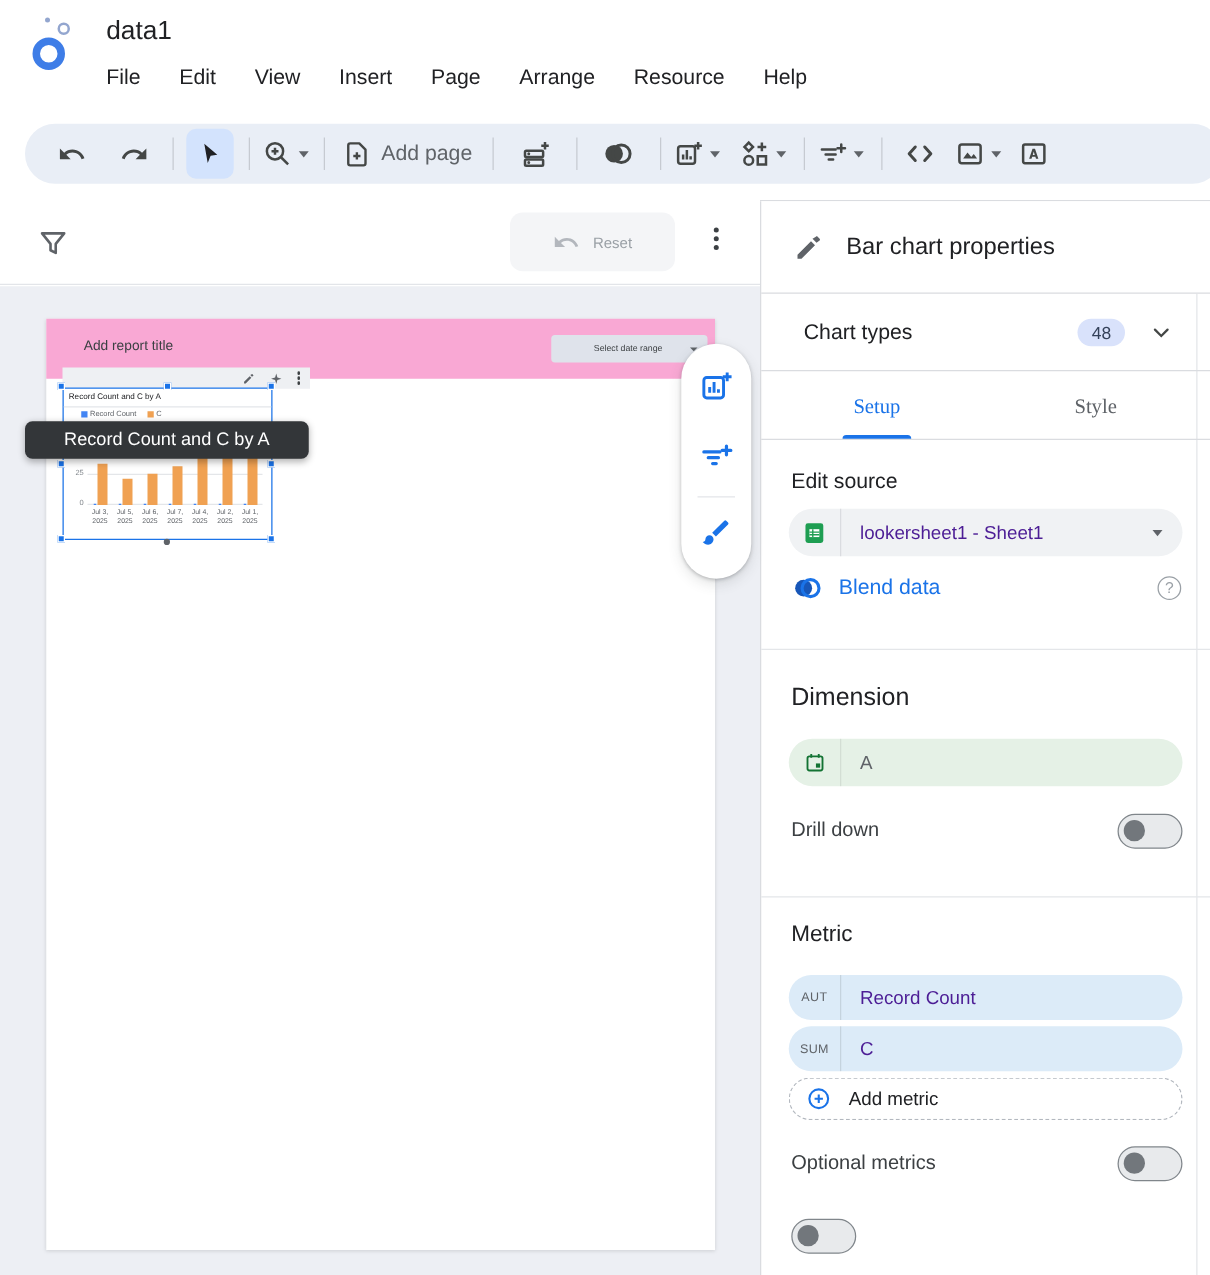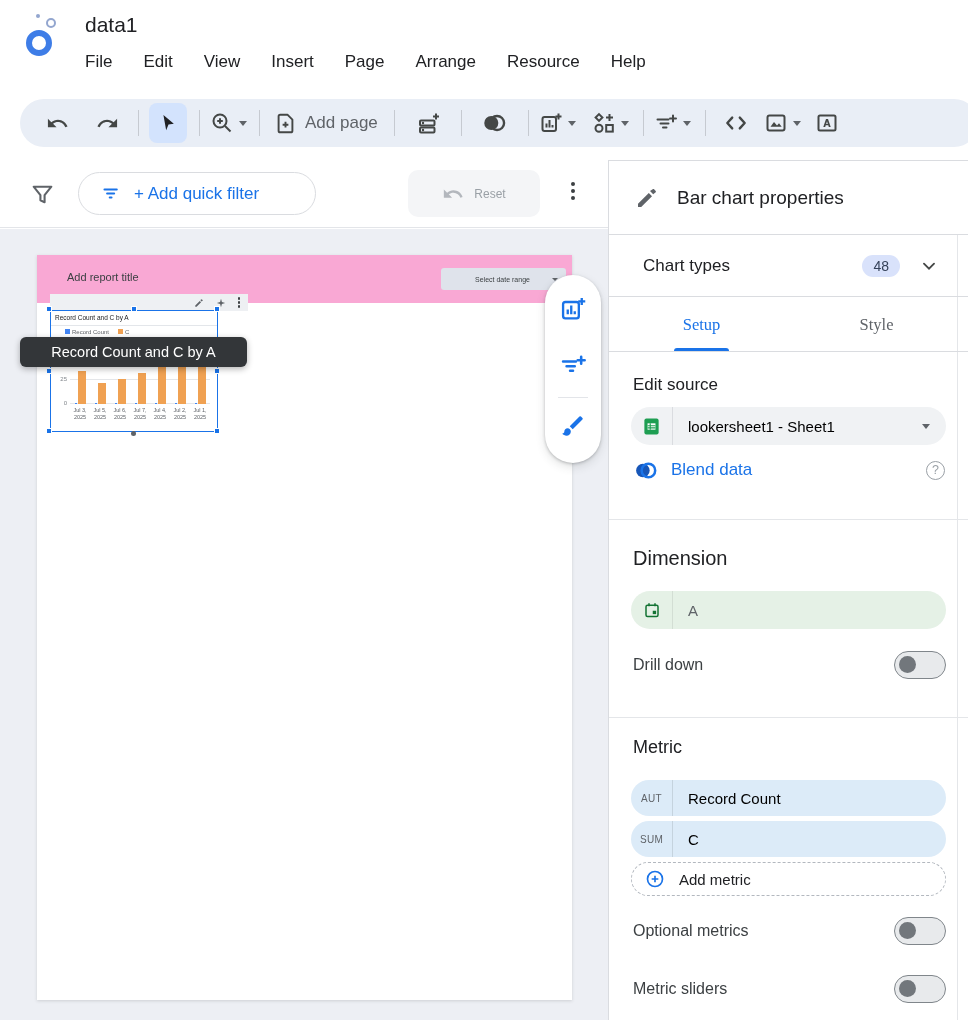--- a/index.html
+++ b/index.html
@@ -79,21 +79,21 @@
   .chart-types-label { font-size:17px; color:#202124; flex:1; }
   .badge { background:#d9e2fb; color:#35425a; font-size:14px; border-radius:12px; padding:3px 11px; margin-right:18px; }
   .tabs-row { position:absolute; left:0; top:136px; width:100%; height:55px; border-bottom:1px solid #dadce0; }
   .tab { position:absolute; top:0; height:55px; width:105px; display:flex; align-items:center; justify-content:center; font-size:16.5px;font-family:Liberation Serif, serif; }
   .tab-setup { left:40px; color:#1a73e8; font-weight:500; }
   .tab-style { left:215px; color:#5f6368; }
   .tab-underline { position:absolute; left:65px; bottom:0; width:55px; height:3px; background:#1a73e8; border-radius:3px 3px 0 0; }
   .sec-label { position:absolute; left:24px; font-size:17px; font-weight:500; color:#202124; }
   .field-chip { position:absolute; left:22px; width:315px; border-radius:19px; display:flex; align-items:center; }
   .chip-iczone { width:42px; display:flex; align-items:center; justify-content:center; align-self:stretch; border-right:1px solid rgba(0,0,0,.1); }
-  .chip-text { font-size:15px; color:#000000; padding-left:15px; flex:1; }
+  .chip-text { font-size:15px; color:#4c1d95; padding-left:15px; flex:1; }
   .chip-caret { margin-right:16px; }
   .blend-row { position:absolute; left:24px; top:293px; width:312px; height:32px; display:flex; align-items:center; gap:13px; }
   .blend-label { color:#1a73e8; font-size:17px; font-weight:500; flex:1; }
   .help-circle { width:19px; height:19px; border:1.5px solid #9aa0a6; border-radius:50%; color:#9aa0a6; font-size:12.5px; display:flex; align-items:center; justify-content:center; }
   .hr { position:absolute; left:0; width:100%; height:1px; background:#e4e6e9; }
   .toggle-row { position:absolute; left:24px; width:313px; height:34px; display:flex; align-items:center; }
   .toggle-row-label { flex:1; font-size:16px; color:#3c4043; }
   .toggle { width:52px; height:28px; border:1.5px solid #80868b; border-radius:14px; background:#e8eaec; position:relative; }
   .toggle .knob { position:absolute; left:4px; top:4px; width:17px; height:17px; border-radius:50%; background:#72777c; }
   .metric-chip-bg { background:#dcebf8; height:36px; border-radius:18px; }
@@ -232,26 +232,20 @@
           <path fill="#444746" d="M11 8h2l2.7 8h-1.9l-.5-1.7h-2.6L10.2 16H8.3L11 8zm.2 4.9h1.6L12 10.2l-.8 2.7z"></path>
         </svg>
     </div>
   </div>
 
   <div class="panel-topline"></div>
   <div class="filter-bar">
     <svg class="abs" style="left:30px;top:22px" width="25" height="25" viewBox="0 0 24 24">
         <path fill="none" stroke="#5f6368" stroke-width="2" stroke-linejoin="round" d="M3.5 4.5h17L14 12.6v6.9l-4-2v-4.9L3.5 4.5z"></path>
       </svg>
-    <div class="quick-filter-pill">
-      <svg class="ic" width="21" height="21" viewBox="0 0 24 24">
-          <path stroke="#1a73e8" stroke-width="2.4" stroke-linecap="round" d="M4 7.5h14M7 12h8M10 16.5h2"></path>
-        </svg>
-      <span class="quick-filter-label">+ Add quick filter</span>
-    </div>
     <div class="reset-btn">
       <svg class="ic" width="22" height="22" viewBox="0 0 24 24">
           <path fill="#b3b7bd" d="M12.5 8c-2.65 0-5.05.99-6.9 2.6L2 7v9h9l-3.62-3.62C8.77 11.22 10.54 10.5 12.5 10.5c3.54 0 6.55 2.31 7.6 5.5l2.37-.78C21.08 11.03 17.15 8 12.5 8z"></path>
         </svg>
       <span class="reset-label">Reset</span>
     </div>
     <div class="kebab abs" style="left:571px;top:22px">
       <i></i>
         <i></i>
         <i></i>
@@ -494,20 +488,19 @@
       <span class="add-metric-label">Add metric</span>
     </div>
 
     <div class="toggle-row" style="top:753px">
       <span class="toggle-row-label">Optional metrics</span>
       <span class="toggle">
           <span class="knob"></span>
         </span>
     </div>
     <div class="toggle-row" style="top:811px">
-      <span class="toggle-row-label">Metric sliders</span>
       <span class="toggle">
           <span class="knob"></span>
         </span>
     </div>
   </div>
 
 </div>
 
 </body></html>

